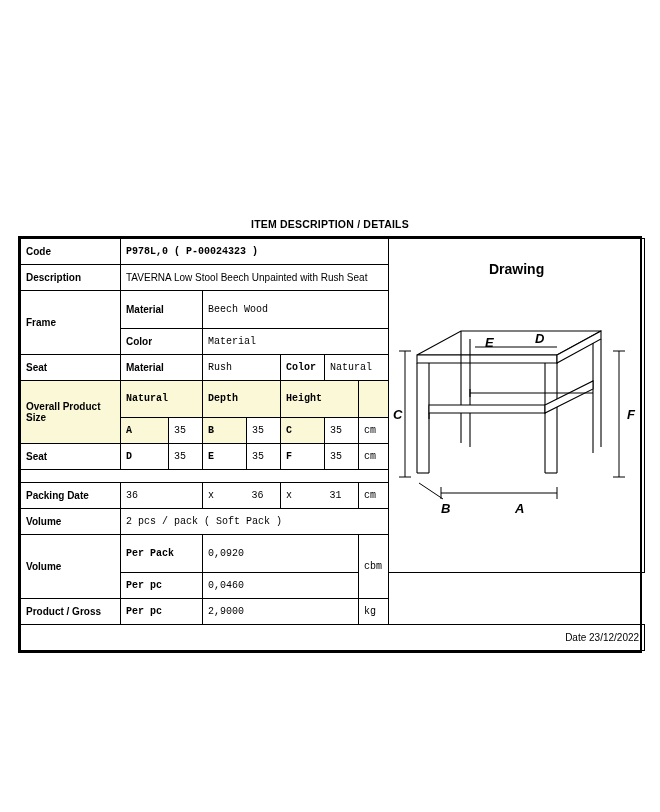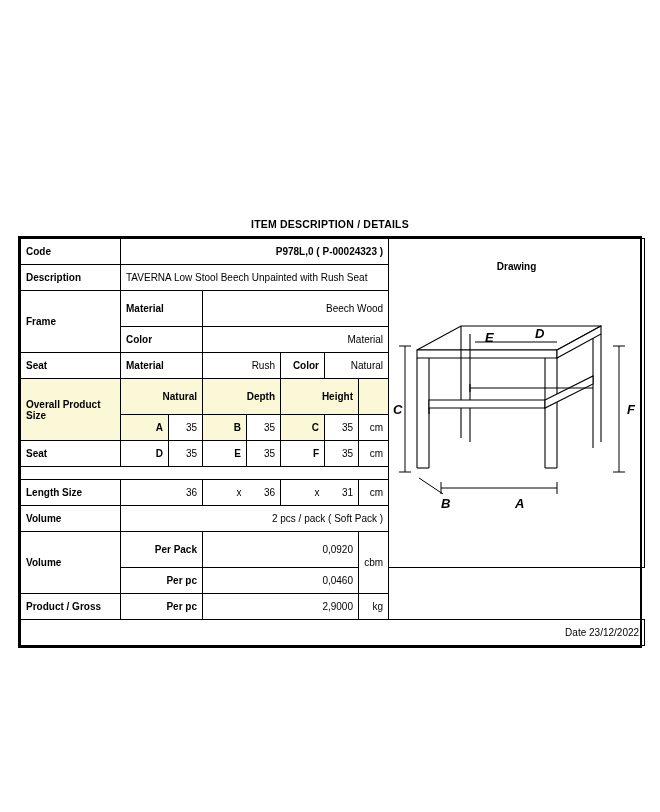--- a/index.html
+++ b/index.html
@@ -46,32 +46,32 @@
   }
   table.main td {
     border: 1px solid #000;
     font-size: 10px;
     padding: 0 5px;
     height: 25px;
     vertical-align: middle;
     margin-left: 48px;
   }
   .b { font-weight: bold; }
-  .c { text-align: right; }
+  .c { text-align: left; font-family: Liberation Mono, monospace; }
   .l { text-align: left; }
   .yellow { background: #fbf8d8; }
   .drawing-cell {
     vertical-align: top;
     padding: 0 !important;
     position: relative;
   }
   .drawing-head {
     text-align: center;
     font-weight: bold;
-    font-size: 10px;
+    font-size: 14px;
     padding-top: 22px;
   }
   .drawing-area {
     position: relative;
     width: 100%;
     height: 295px;
   }
   .date-row td {
     text-align: right;
     font-weight: normal;
@@ -221,21 +221,21 @@
         <td class="b c">F</td>
         <td class="c">35</td>
         <td class="c">cm</td>
       </tr>
 
       <tr>
         <td style="height:12px; border-left:1px solid #000; border-right:1px solid #000; border-top:1px solid #000; border-bottom:1px solid #000;" colspan="8"></td>
       </tr>
 
       <tr>
-        <td class="b l">Length Size</td>
+        <td class="b l">Packing Date</td>
         <td class="c" colspan="2">36</td>
         <td class="c" style="border-left:none;border-right:none">x</td>
         <td class="c" style="border-left:none">36</td>
         <td class="c" style="border-right:none">x</td>
         <td class="c" style="border-left:none">31</td>
         <td class="c" style="border-left:none">cm</td>
       </tr>
 
       <tr>
         <td class="b l">Volume</td>

